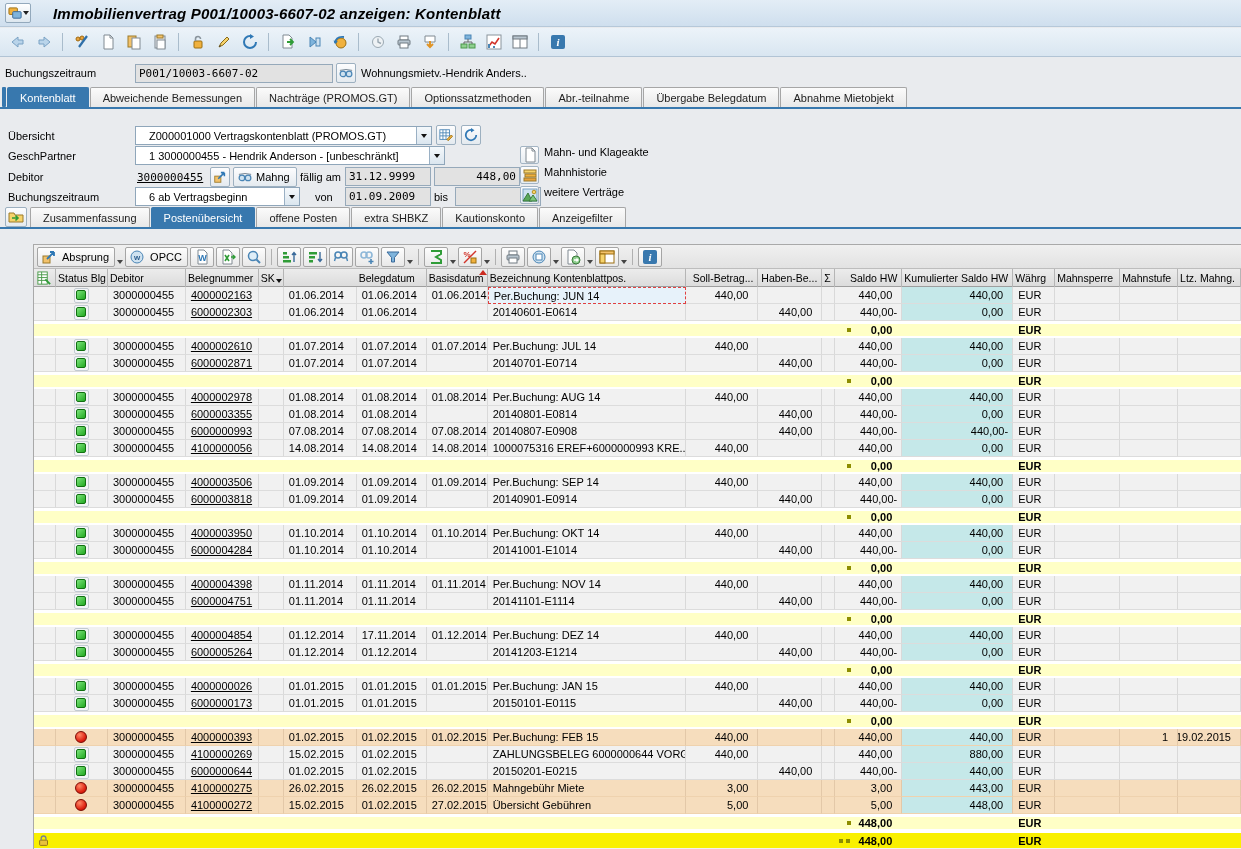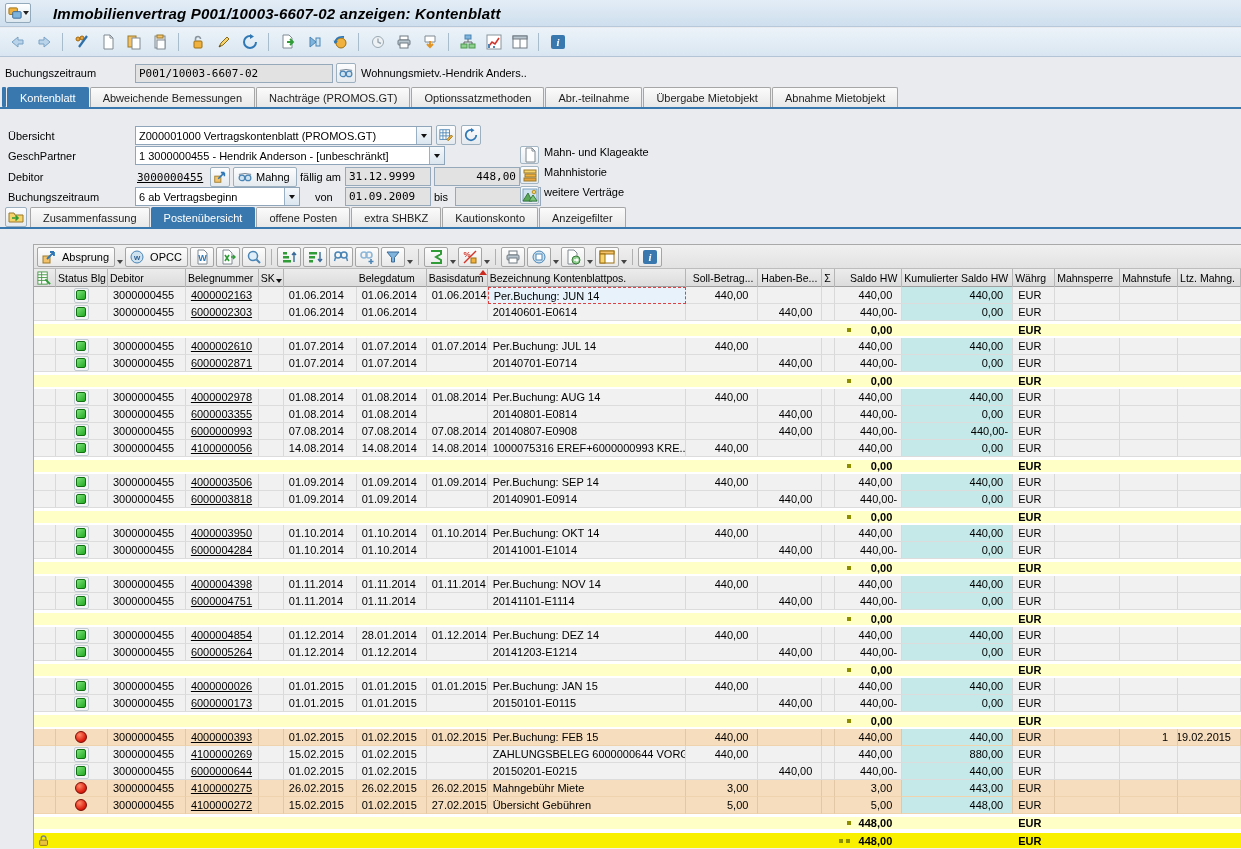--- a/index.html
+++ b/index.html
@@ -23,21 +23,21 @@
 .ctr-desc{position:absolute;left:361px}
 .maintabs{position:absolute;left:0;top:87px;width:1241px;height:22px}
 .maintabs .tabrow{display:flex;align-items:flex-end;height:20px;padding-left:2px}
 .tab{height:20px;display:flex;align-items:center;padding:0 12px;background:linear-gradient(#fbfbfb,#e8e8e8);border:1px solid #a6a6a6;border-bottom:none;border-radius:2px 2px 0 0;margin-right:1px;color:#222}
 .tab.active{background:#3878ae;color:#fff;border-color:#3878ae}
 .tabline{height:2px;background:#3878ae;width:1241px}
 .maintabs .leftnub{width:4px;height:20px;background:#3878ae;margin-right:1px;border-radius:1px}
 .form{position:absolute;left:0;top:109px;width:1241px;height:97px}
 .flabel{position:absolute;font-size:11px}
 .dropdown{position:absolute;height:19px;background:#fff;border:1px solid #8fa6ba;display:flex;align-items:center}
-.dropdown .val{flex:1;padding-left:3px;white-space:nowrap;overflow:hidden}
+.dropdown .val{flex:1;padding-left:13px;white-space:nowrap;overflow:hidden}
 .dropdown .arr{width:15px;align-self:stretch;border-left:1px solid #9ab0c4;background:linear-gradient(#f4f8fb,#dbe6ef);display:flex;align-items:center;justify-content:center}
 .dropdown .arr .dd{border-top-color:#111}
 .ffield{position:absolute}
 .link{text-decoration:underline;cursor:pointer}
 .sidebtn{position:absolute;display:flex;align-items:flex-start;gap:5px}
 .sideicon{width:19px;height:18px;background:linear-gradient(#fdfdfe,#e6ecf1);border:1px solid #a3b4c3;border-radius:2px;display:flex;align-items:center;justify-content:center}
 .subtabs{position:absolute;left:0;top:206px;width:1241px;height:23px}
 .subtabs .tabrow{display:flex;align-items:flex-end;height:21px;padding-left:30px}
 .subtabs .sbtn{position:absolute;left:5px;top:1px}
 .subline{height:2px;background:#3878ae;width:1241px}
@@ -230,21 +230,21 @@
 </div>
 
 <div class="maintabs">
   <div class="tabrow" id="maintabrow">
       <span class="leftnub"></span>
       <span class="tab active">Kontenblatt</span>
       <span class="tab">Abweichende Bemessungen</span>
       <span class="tab">Nachträge (PROMOS.GT)</span>
       <span class="tab">Optionssatzmethoden</span>
       <span class="tab">Abr.-teilnahme</span>
-      <span class="tab">Übergabe Mietobjekt</span>
+      <span class="tab">Übergabe Belegdatum</span>
       <span class="tab">Abnahme Mietobjekt</span>
     </div>
   <div class="tabline"></div>
 </div>
 
 <div class="form" id="formarea">
   <span class="flabel" style="left:8px;top:21px">Übersicht</span>
   <div class="dropdown" style="left:135px;top:17px;width:297px">
     <span class="val">Z000001000 Vertragskontenblatt (PROMOS.GT)</span>
     <span class="arr">
@@ -1070,21 +1070,21 @@
           <span class="ledwrap">
             <span class="ledg"></span>
           </span>
         </div>
         <div class="cell " style="width: 78px;">3000000455</div>
         <div class="cell " style="width: 73px;">
           <span class="link">4000004854</span>
         </div>
         <div class="cell " style="width: 25px;"></div>
         <div class="cell " style="width: 73px;">01.12.2014</div>
-        <div class="cell " style="width: 70px;">28.01.2014</div>
+        <div class="cell " style="width: 70px;">17.11.2014</div>
         <div class="cell " style="width: 61px;">01.12.2014</div>
         <div class="cell " style="width: 199px;">Per.Buchung: DEZ 14</div>
         <div class="cell r" style="width: 72px;">440,00</div>
         <div class="cell r" style="width: 64px;"></div>
         <div class="cell c" style="width: 13px;"></div>
         <div class="cell r" style="width: 67px;">440,00</div>
         <div class="cell r kum" style="width: 111px;">440,00</div>
         <div class="cell " style="width: 42px;">EUR</div>
         <div class="cell " style="width: 65px;"></div>
         <div class="cell r" style="width: 58px;"></div>

